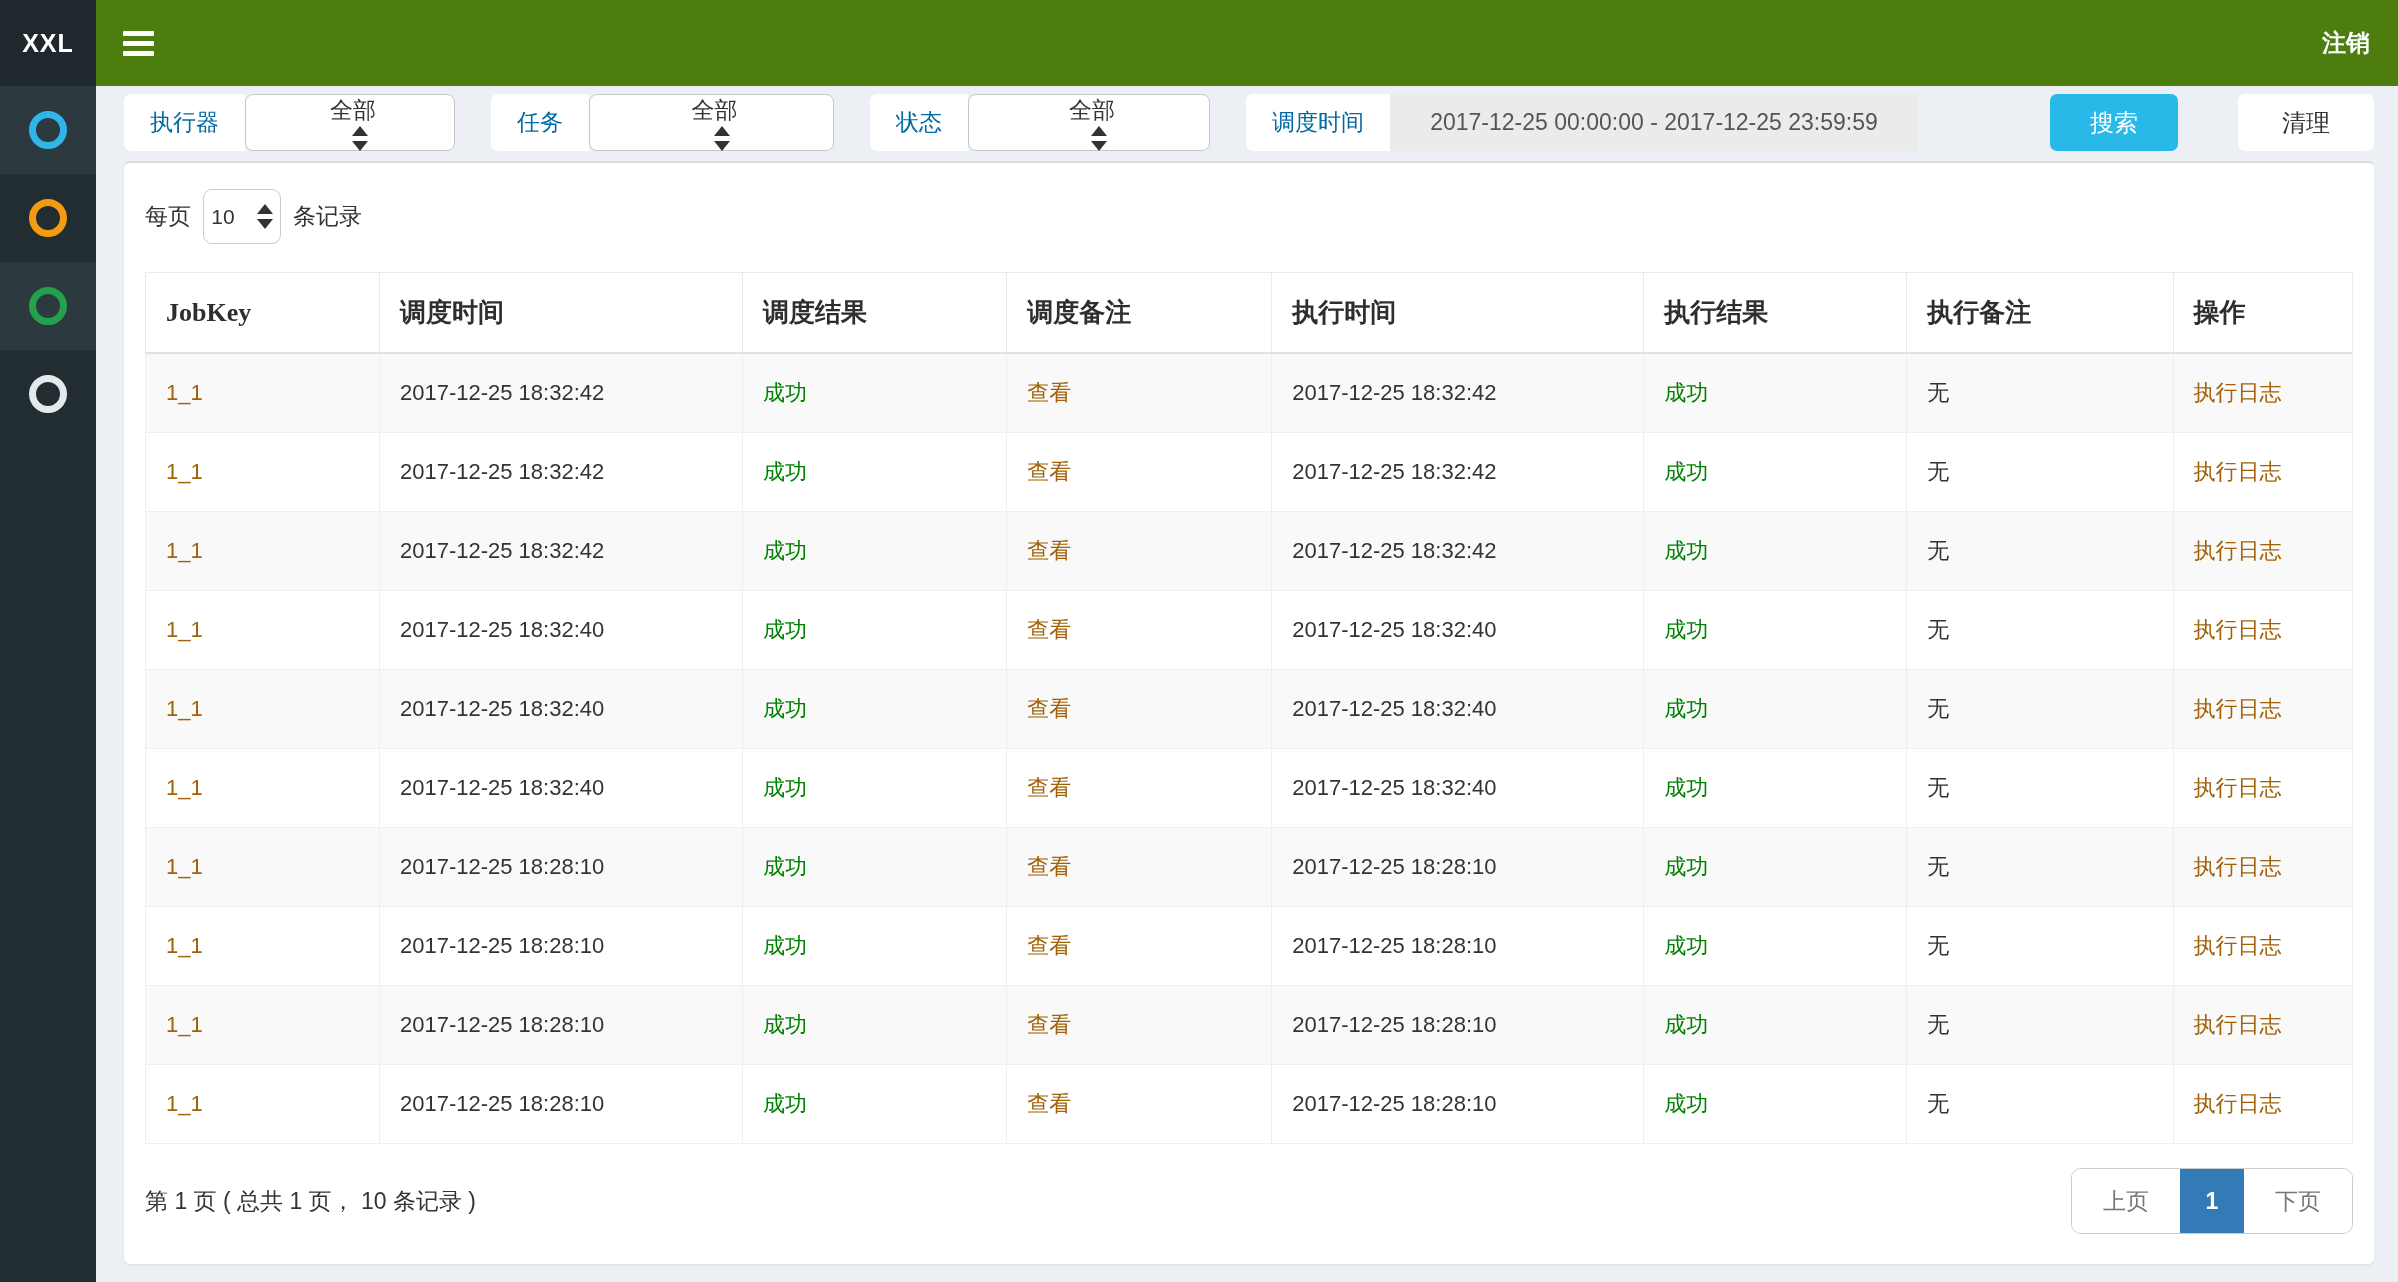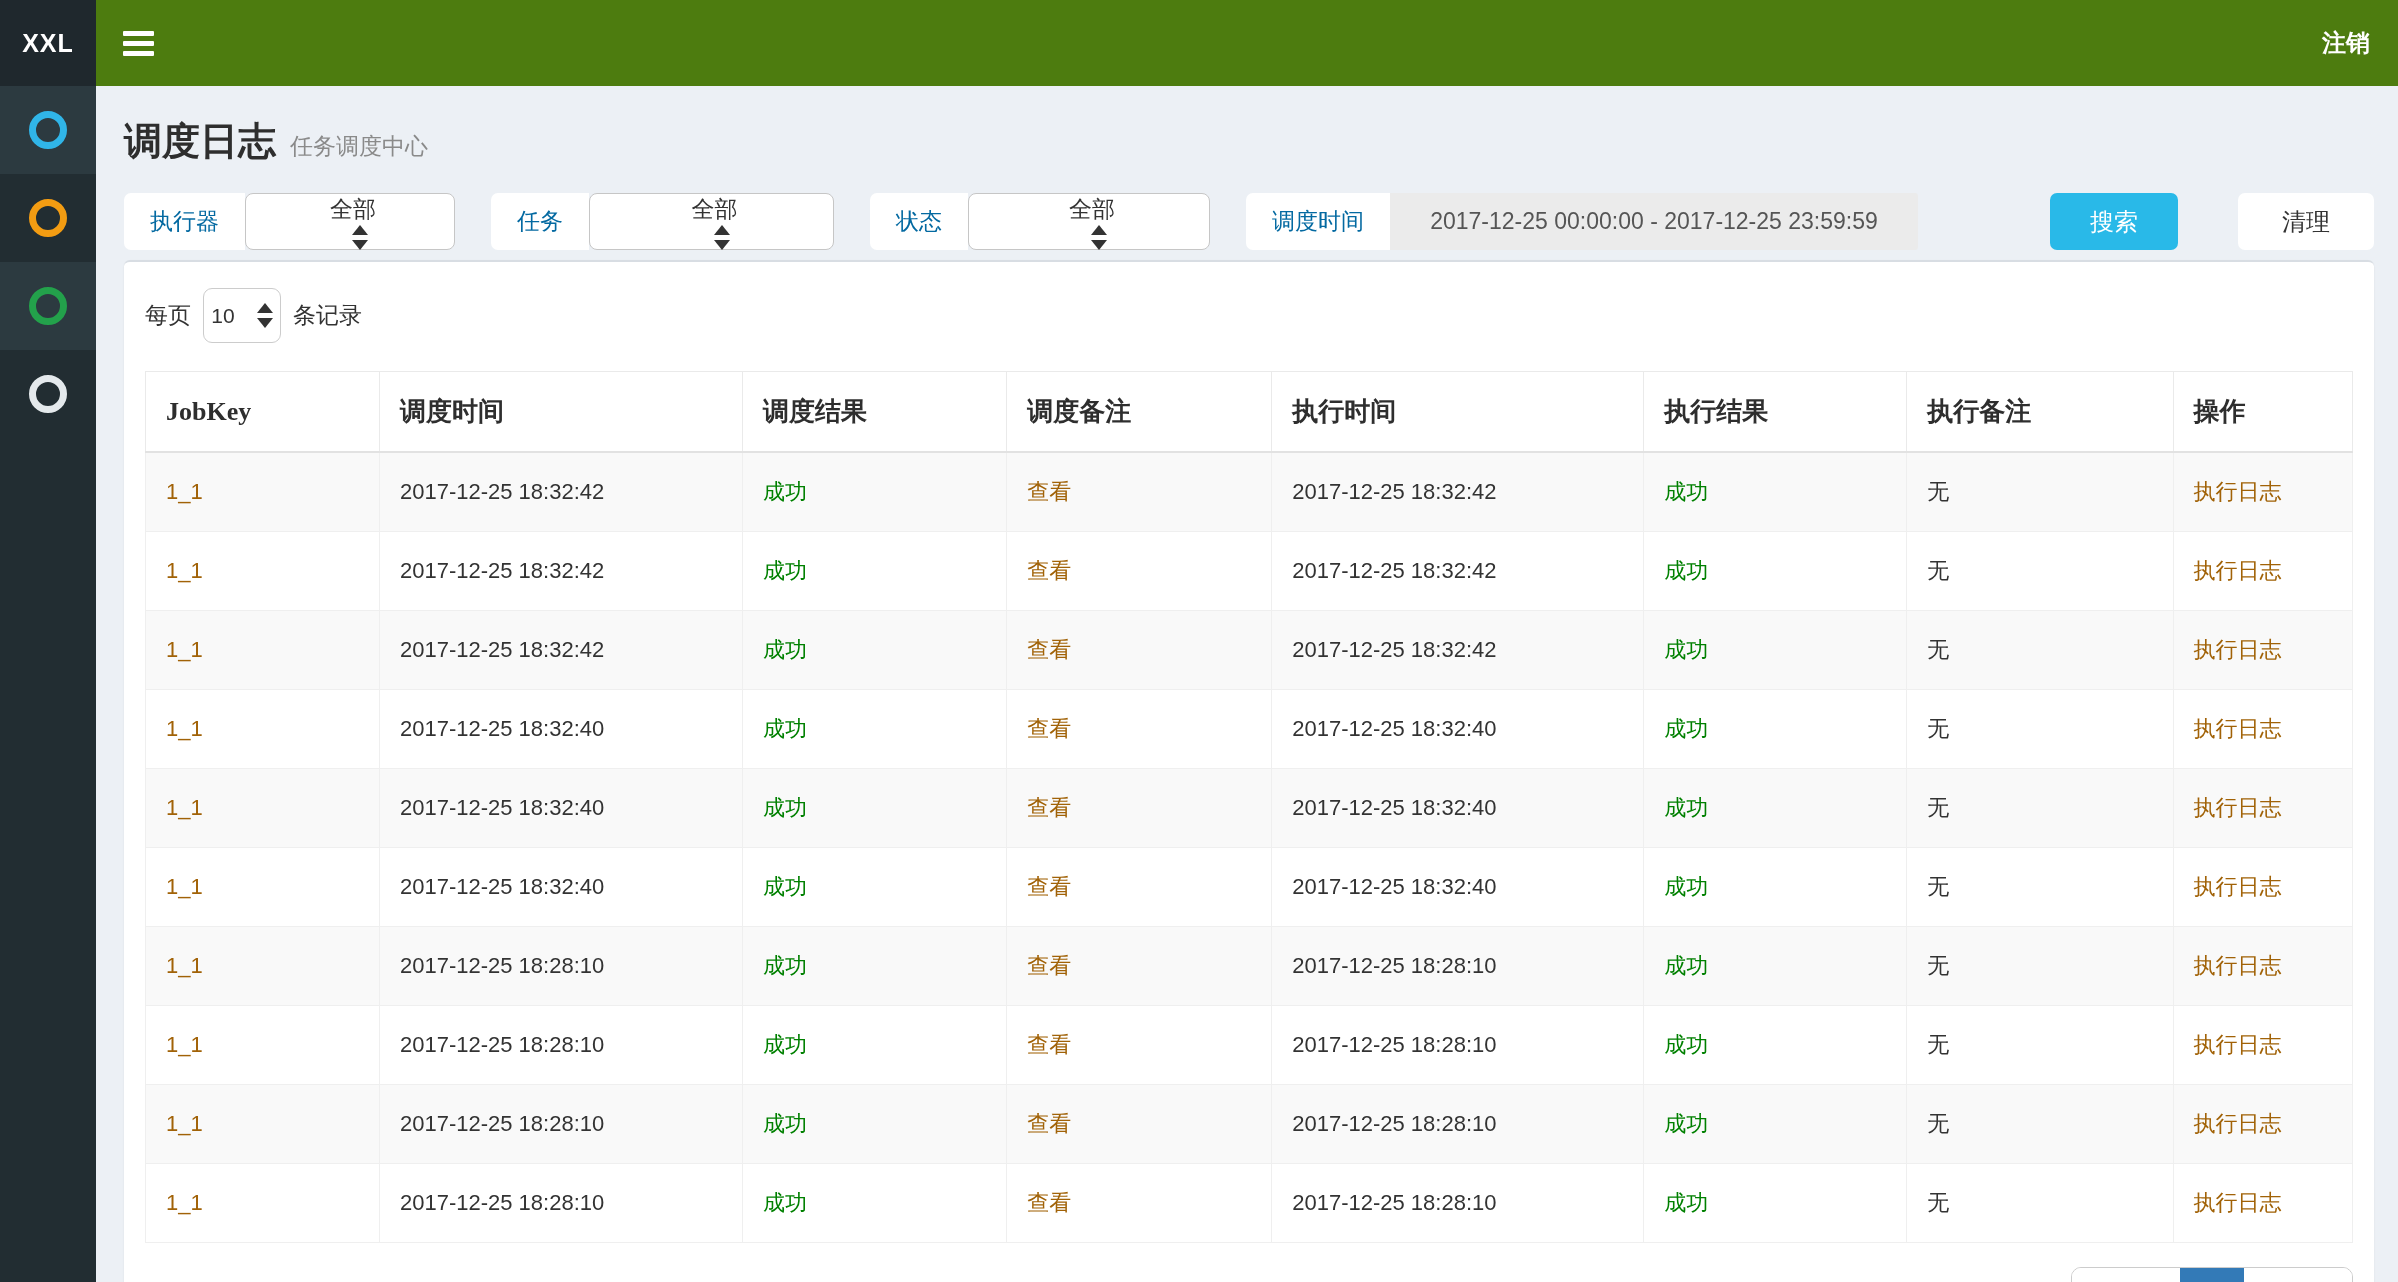--- a/index.html
+++ b/index.html
@@ -137,24 +137,20 @@
     <div class="side-item lighter">
       <span class="circle-icon" style="border-color: rgb(35, 161, 75);"></span>
     </div>
     <div class="side-item">
       <span class="circle-icon" style="border-color: rgb(228, 233, 236);"></span>
     </div>
   </div>
 
 <div class="content">
 
-  <div class="content-header">
-    <span class="page-title">调度日志</span>
-    <span class="page-subtitle">任务调度中心</span>
-  </div>
 
   <div class="filter-row">
     <div class="input-group">
       <span class="addon">执行器</span>
       <div class="select sel-executor">
         <span class="val">全部</span>
         <span class="stepper">
             <i class="up"></i>
             <i class="down"></i>
           </span>

